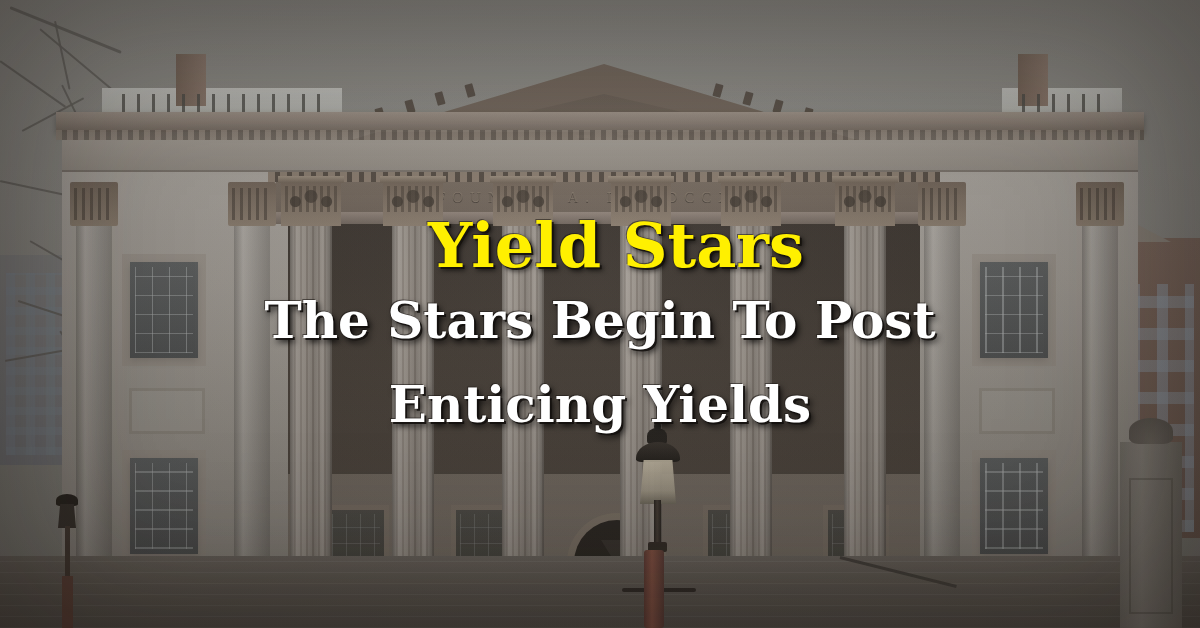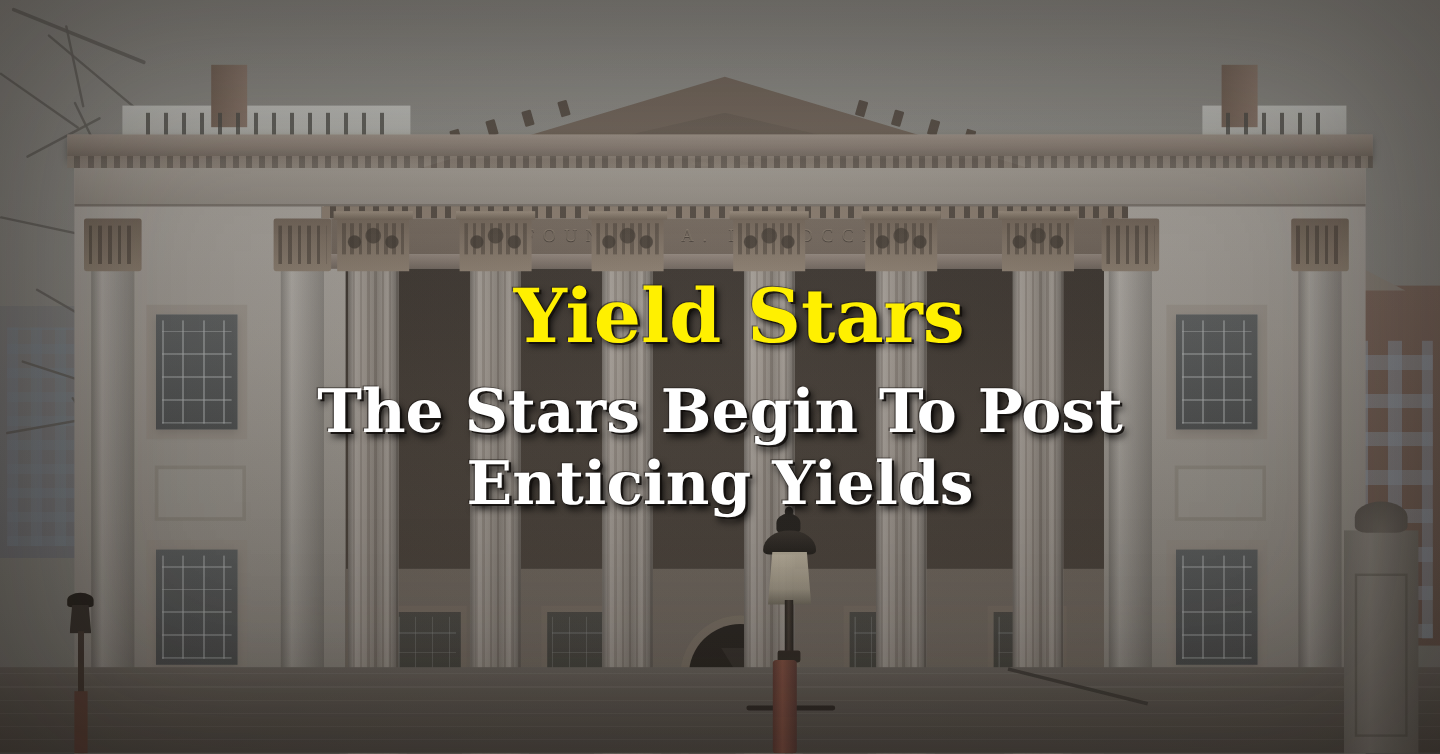--- a/index.html
+++ b/index.html
@@ -379,36 +379,36 @@
     font-family:"DejaVu Serif","Liberation Serif",serif;
     font-weight:700;
     font-size:62px;
     line-height:1.02;
     letter-spacing:0px;
     color:#FFF000;
     text-shadow:
       2px 2px 0 rgba(20,16,12,.85),
       3px 3px 5px rgba(0,0,0,.75),
       -1px -1px 0 rgba(30,25,18,.55);
-    margin:18px;
+    margin:0;
     padding-left:32px;
   }
   .sub{
     font-family:"DejaVu Serif","Liberation Serif",serif;
     font-weight:700;
     font-size:50px;
     line-height:1.20;
     color:#ffffff;
     text-shadow:
       2px 2px 0 rgba(20,17,14,.9),
       3px 4px 6px rgba(0,0,0,.8),
       -1px -1px 0 rgba(35,30,26,.6);
     margin:14px 0 0 0;
   }
-  .sub .l2{display:block;}
+  .sub .l2{display:block;margin-top:24px;}
 </style>
 </head>
 <body>
 
 <div id="stage">
 
   <div class="sky"></div>
 
   <div class="bg-left"></div>
   <div class="bg-right2"></div>

